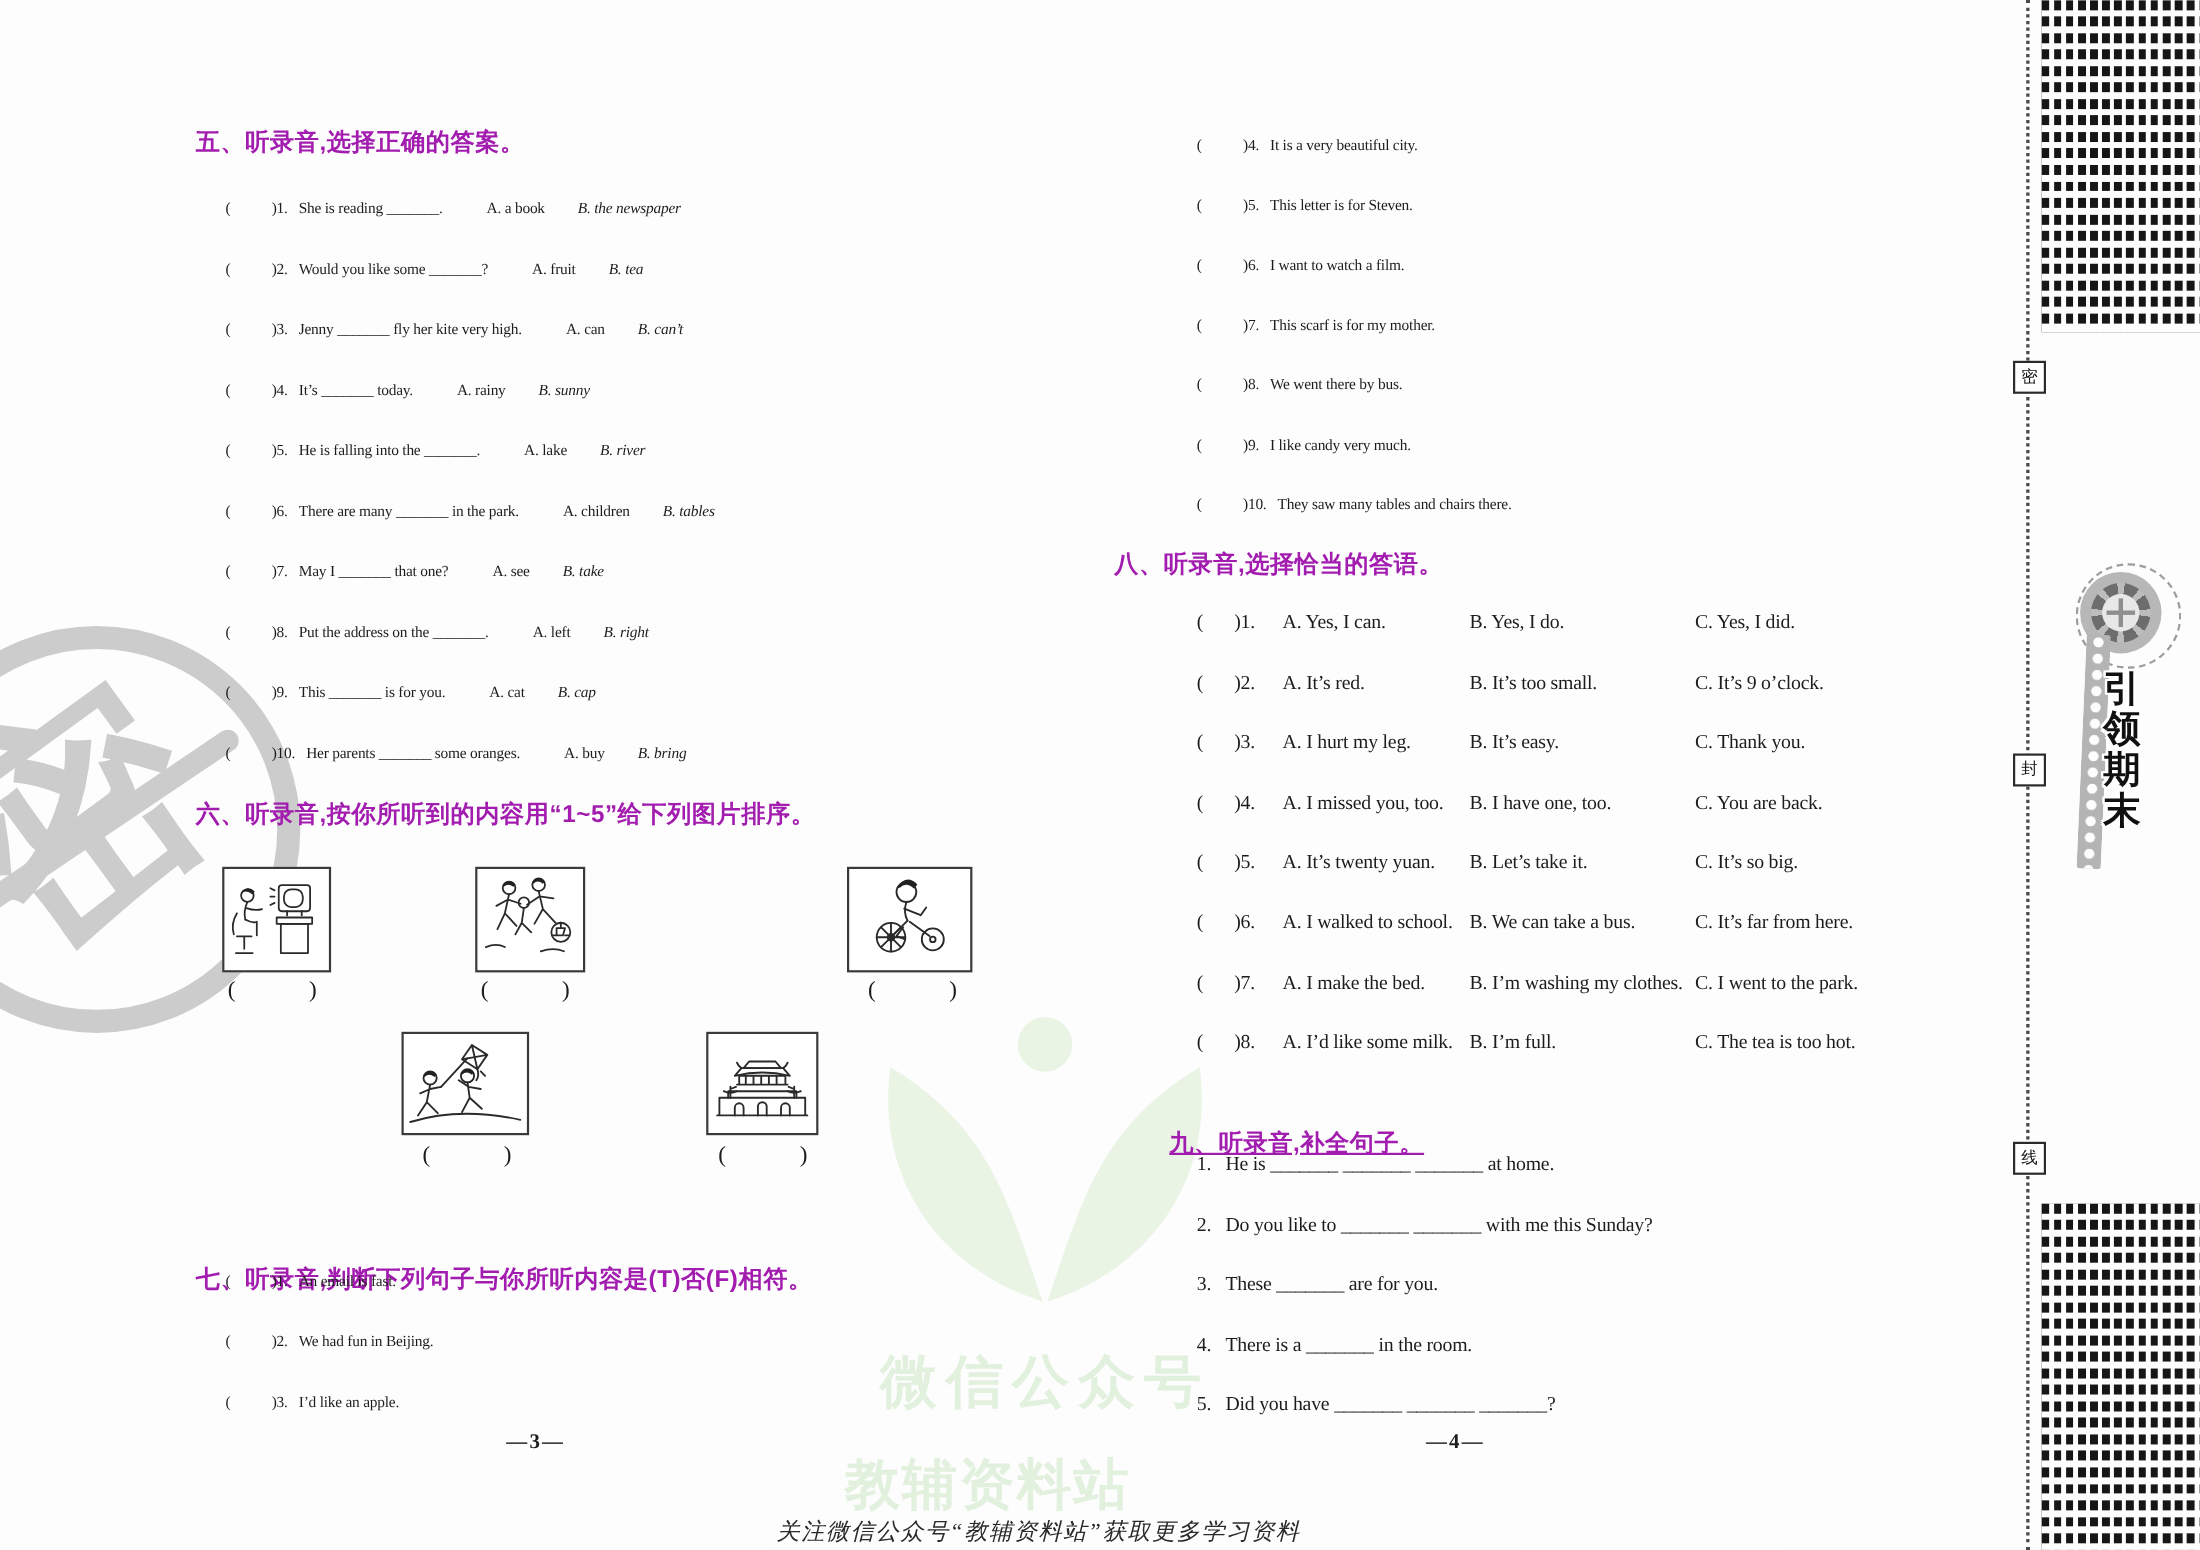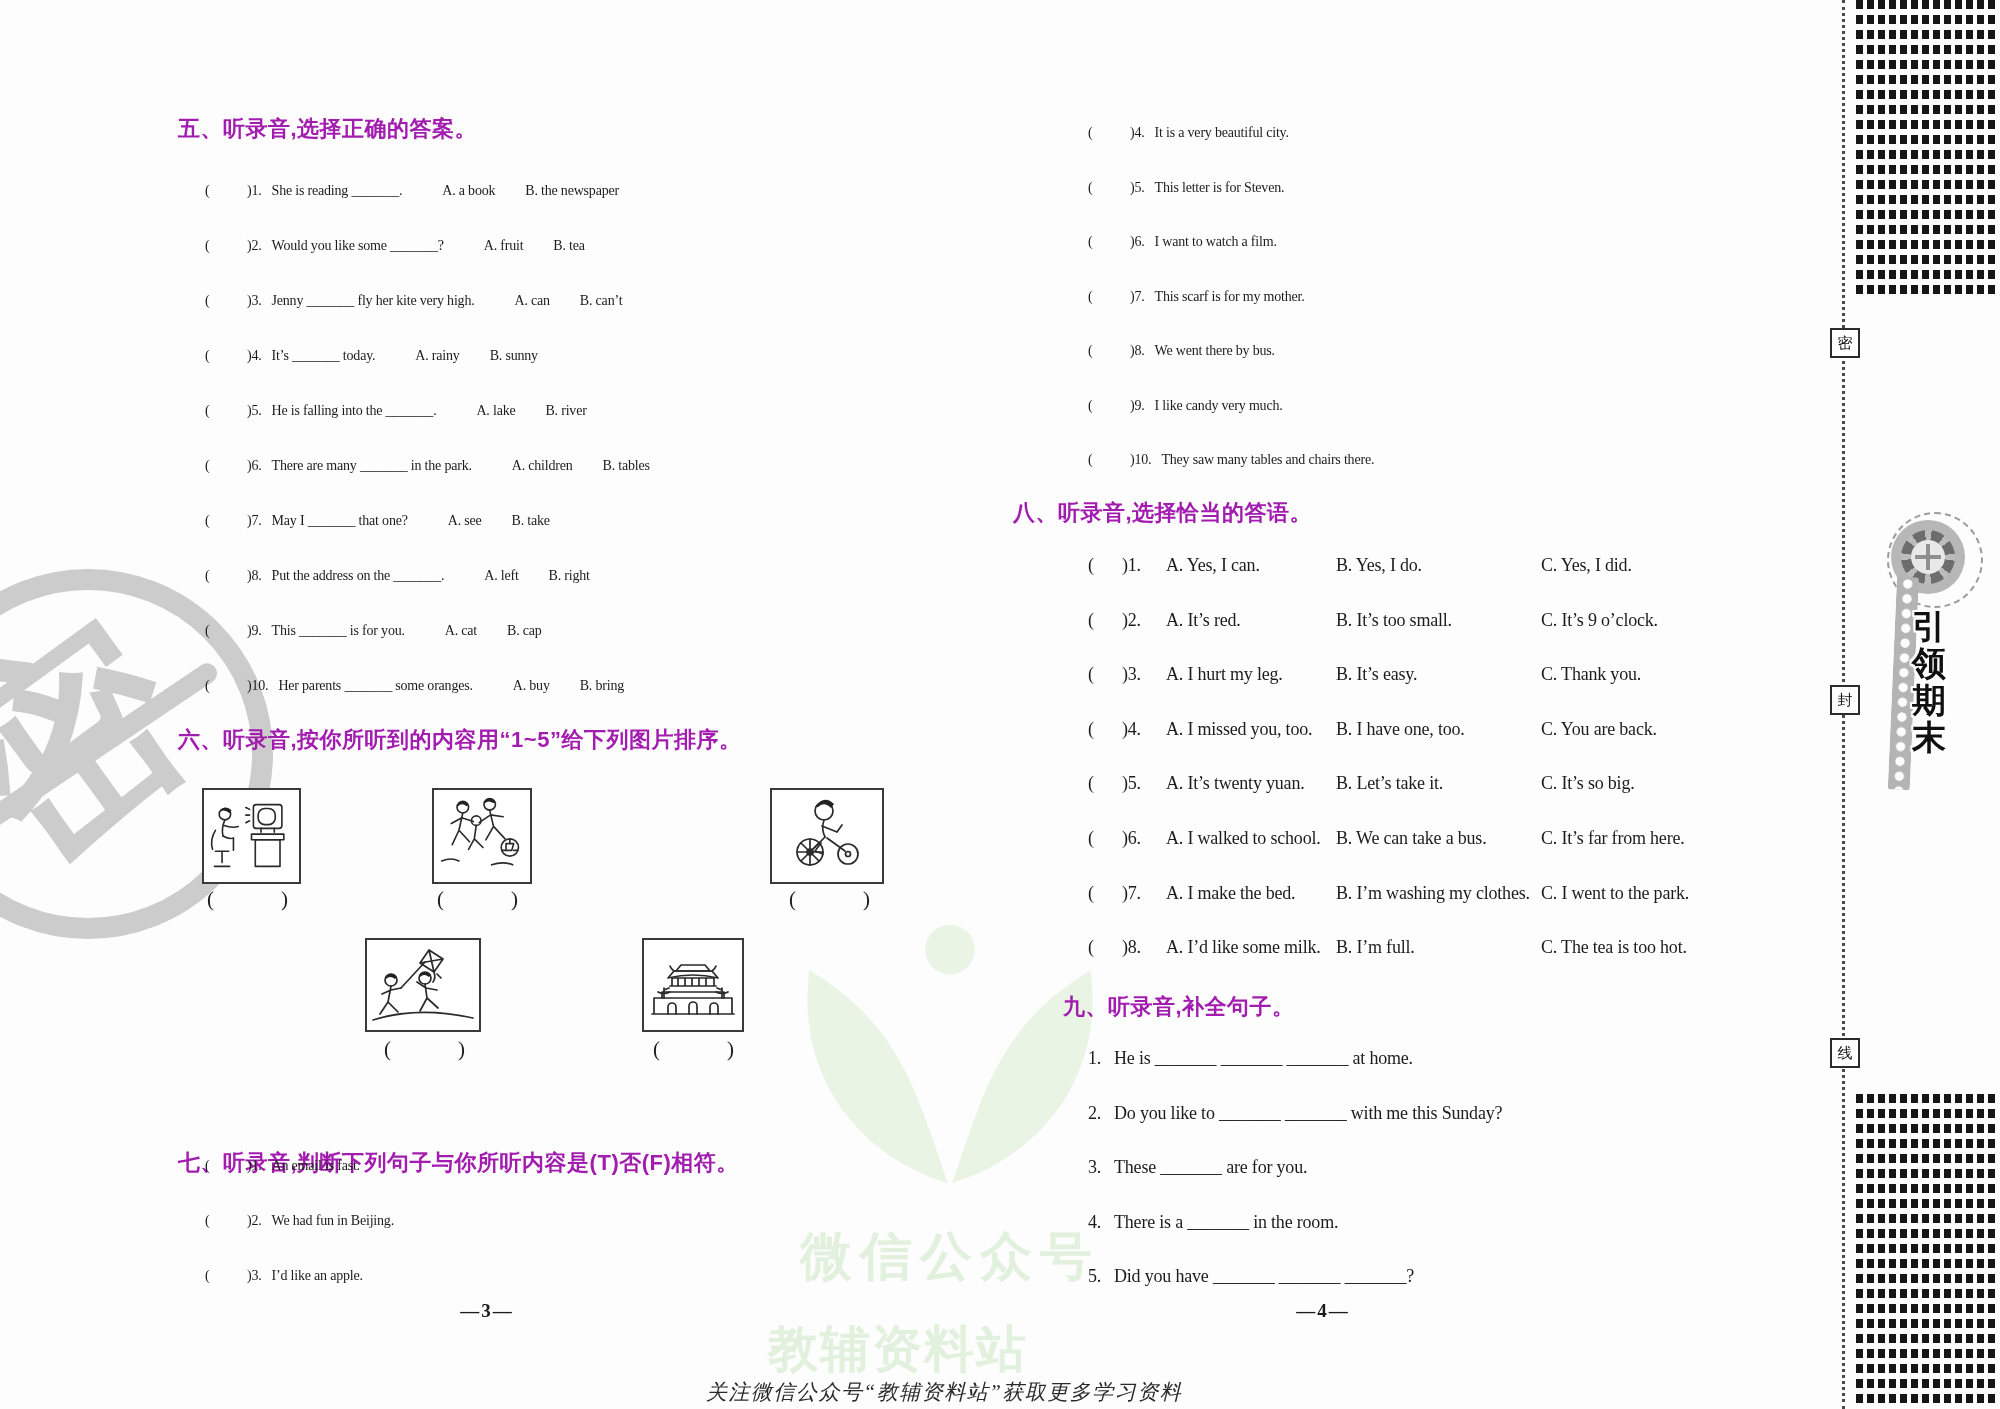--- a/index.html
+++ b/index.html
@@ -20,21 +20,21 @@
   .footer-note{position:absolute;left:706px;top:1378px;font:italic 21px "Liberation Serif",serif;
     letter-spacing:1.5px;color:#2a2a2a;white-space:nowrap;}
   
   .cn-title{position:absolute;font-family:"Liberation Sans",sans-serif;font-weight:700;
     font-size:22px;letter-spacing:.5px;white-space:nowrap;color:#a21caf;}
   .rows{position:absolute;}
   .row{height:55px;line-height:55px;white-space:nowrap;font-size:14px;letter-spacing:-.2px;}
   .row-r7{height:54.5px;line-height:54.5px;}
   .paren{display:inline-block;width:42px;}
   .qnum{display:inline-block;margin-right:10px;}
-  .opt-a{margin-left:40px;} .opt-b{margin-left:30px;}
+  .opt-a{margin-left:40px;} .opt-b{margin-left:30px;font-style:italic;}
   .g-row{display:grid;grid-template-columns:34px 44px 170px 205px auto;height:54.6px;
     line-height:54.6px;font-size:18px;letter-spacing:-.2px;white-space:nowrap;}
   .row9{height:54.5px;line-height:54.5px;font-size:18px;letter-spacing:-.2px;white-space:nowrap;}
   .qnum9{display:inline-block;width:26px;}
   .pgnum{position:absolute;width:110px;text-align:center;font-weight:700;font-size:19px;
     letter-spacing:2px;}
   
   .picbox{position:absolute;background:#fff;border:2px solid #3a3a3a;}
   .picparen{position:absolute;width:110px;height:30px;line-height:30px;text-align:center;
     font-size:21px;letter-spacing:1px;}
@@ -325,21 +325,21 @@
 
       <div class="g-row">
         <span>(</span>
         <span>)8.</span>
         <span>A. I’d like some milk.</span>
         <span>B. I’m full.</span>
         <span>C. The tea is too hot.</span>
       </div>
     </div>
 
-  <div class="cn-title" style="left:1063px;top:992px;">九、听录音,补全句子。</div>
+  <div class="cn-title" style="left:1063px;top:1024px;text-decoration:underline;">九、听录音,补全句子。</div>
 
   <div class="rows" style="left:1088px;top:1031px;width:720px;">
 
       <div class="row9">
         <span class="qnum9">1.</span><span>He is _______ _______ _______ at home.</span>
       </div>
 
       <div class="row9">
         <span class="qnum9">2.</span><span>Do you like to _______ _______ with me this Sunday?</span>
       </div>

